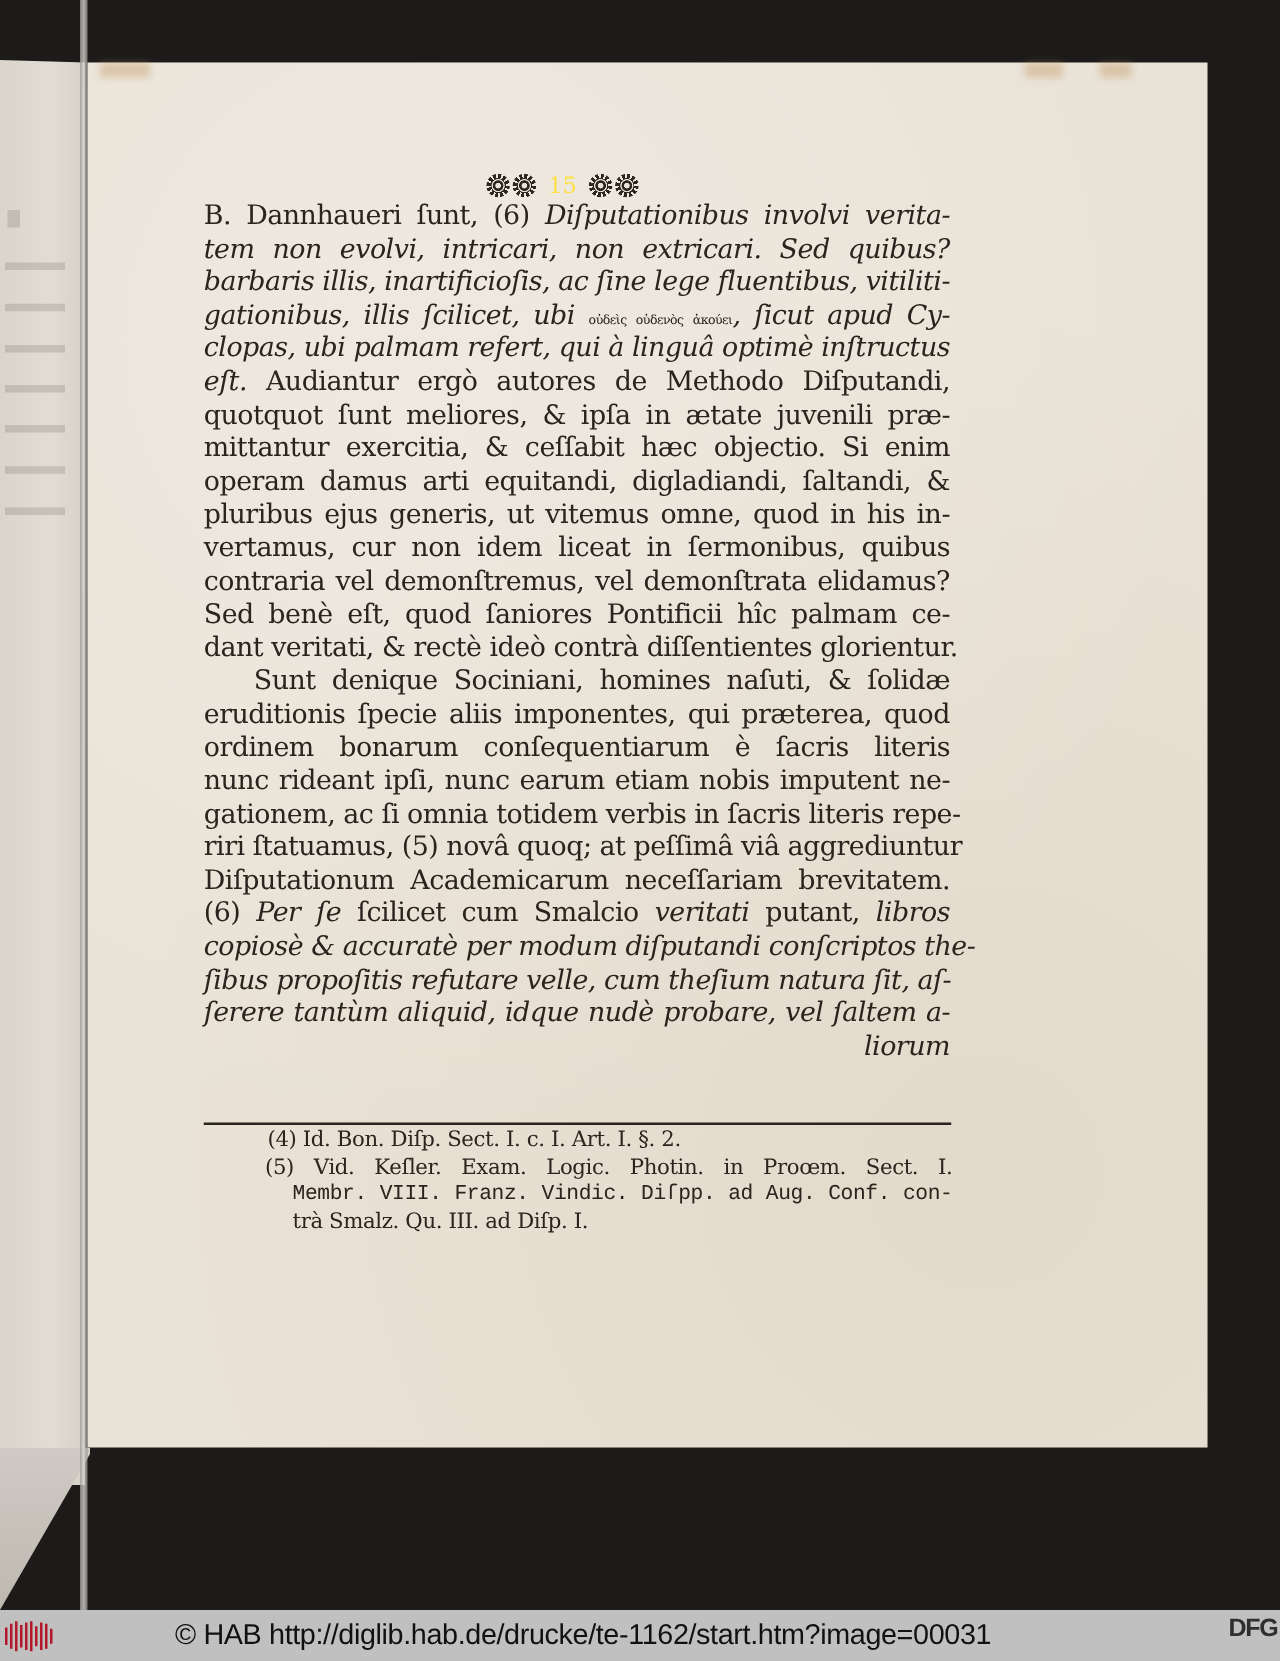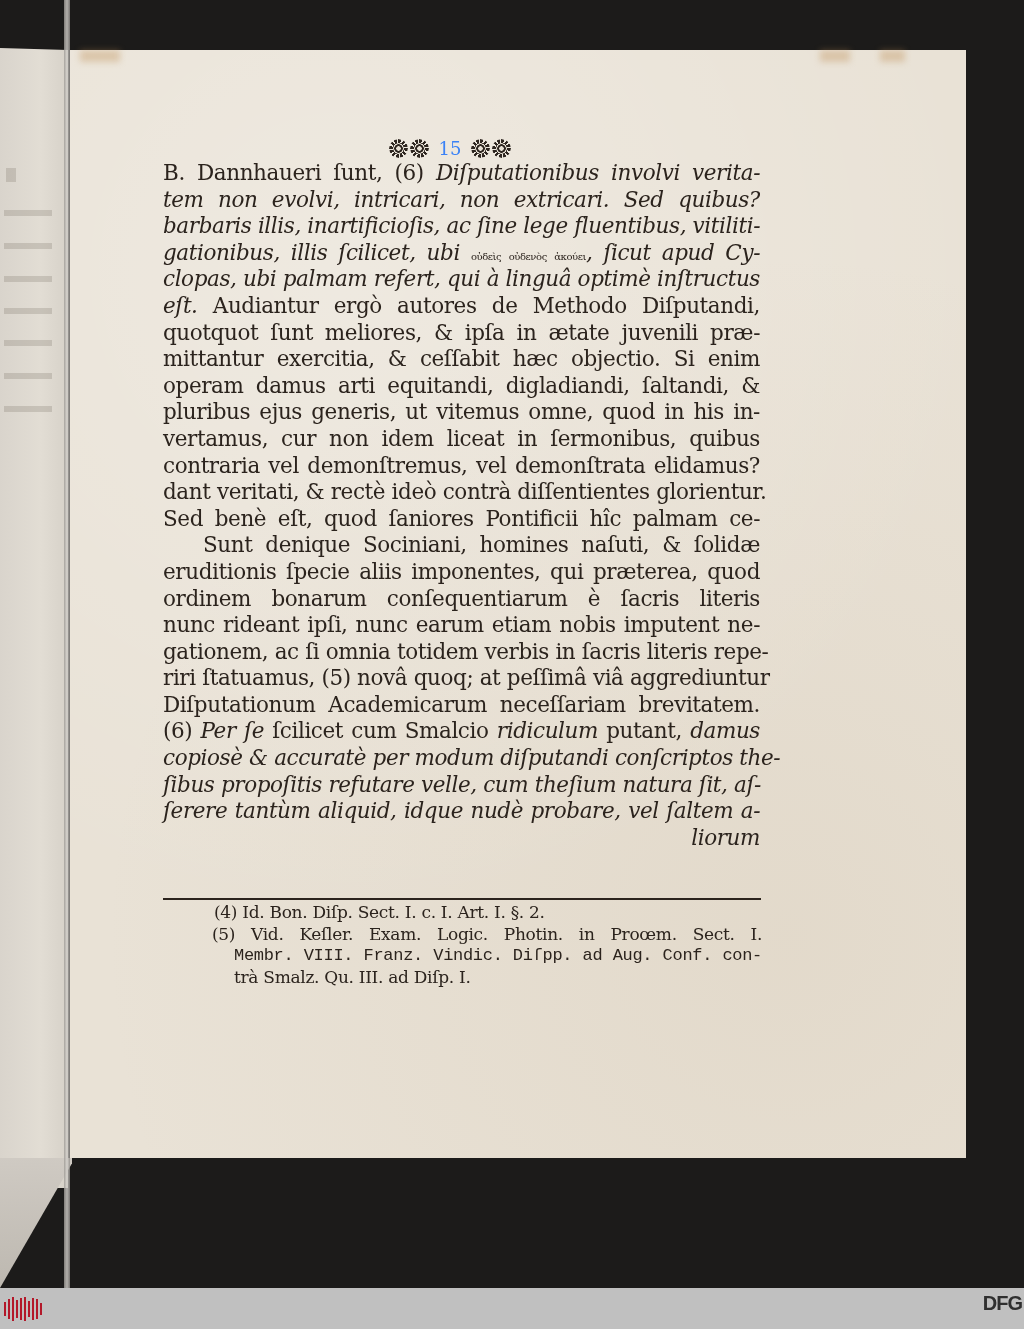--- a/index.html
+++ b/index.html
@@ -24,21 +24,21 @@
     .page {
       position:absolute; left:70px; top:50px; width:896px; height:1108px;
       background:#e9e2d6;
       background-image:radial-gradient(circle at 30% 20%,rgba(255,255,255,0.25),transparent 60%),
                        radial-gradient(circle at 80% 80%,rgba(190,170,140,0.15),transparent 60%);
     }
     .page .stain { position:absolute; top:0; height:12px; background:rgba(190,140,80,0.35); filter:blur(3px); }
     .header {
       position:absolute; left:370px; top:135px; width:160px; height:26px;
       display:flex; align-items:center; justify-content:center; gap:10px;
-      color:#3b82f6; font-size:18px;
+      color:#fde047; font-size:18px;
     }
     .orn { display:inline-flex; gap:2px; }
     .flower { width:19px; height:19px; border-radius:50%;
       background:radial-gradient(circle,#e9e2d6 0 2px,#2e2620 2.5px 4px,#e9e2d6 4.5px 5px,#2e2620 5.5px);
       -webkit-mask:repeating-conic-gradient(#000 0 18deg,transparent 18deg 30deg);
       mask:radial-gradient(circle,#000 0 6px,transparent 6px) , repeating-conic-gradient(#000 0 18deg,transparent 18deg 30deg);
       mask-composite:add;
     }
     .body-text {
       position:absolute; left:163px; top:160px; width:597px;
@@ -114,30 +114,30 @@
     <span class="line it">barbaris illis, inartificioſis, ac ſine lege fluentibus, vitiliti-</span>
     <span class="line it"><span>gationibus, illis ſcilicet, ubi </span><span class="greek">οὐδεὶς οὐδενὸς ἀκούει</span><span>, ſicut apud Cy-</span></span>
     <span class="line it">clopas, ubi palmam refert, qui à linguâ optimè inſtructus</span>
     <span class="line"><span class="it">eſt.</span><span> Audiantur ergò autores de Methodo Diſputandi,</span></span>
     <span class="line">quotquot ſunt meliores, &amp; ipſa in ætate juvenili præ-</span>
     <span class="line">mittantur exercitia, &amp; ceſſabit hæc objectio. Si enim</span>
     <span class="line">operam damus arti equitandi, digladiandi, ſaltandi, &amp;</span>
     <span class="line">pluribus ejus generis, ut vitemus omne, quod in his in-</span>
     <span class="line">vertamus, cur non idem liceat in ſermonibus, quibus</span>
     <span class="line">contraria vel demonſtremus, vel demonſtrata elidamus?</span>
+    <span class="line">Sed benè eſt, quod ſaniores Pontificii hîc palmam ce-</span>
     <span class="line">dant veritati, &amp; rectè ideò contrà diſſentientes glorientur.</span>
-    <span class="line">Sed benè eſt, quod ſaniores Pontificii hîc palmam ce-</span>
     <span class="line indent">Sunt denique Sociniani, homines naſuti, &amp; ſolidæ</span>
     <span class="line">eruditionis ſpecie aliis imponentes, qui præterea, quod</span>
     <span class="line">ordinem bonarum conſequentiarum è ſacris literis</span>
     <span class="line">nunc rideant ipſi, nunc earum etiam nobis imputent ne-</span>
     <span class="line">gationem, ac ſi omnia totidem verbis in ſacris literis repe-</span>
     <span class="line">riri ſtatuamus, (5) novâ quoq; at peſſimâ viâ aggrediuntur</span>
     <span class="line">Diſputationum Academicarum neceſſariam brevitatem.</span>
-    <span class="line"><span>(6) </span><span class="it">Per ſe</span><span> ſcilicet cum Smalcio </span><span class="it">ridiculum</span><span> putant, </span><span class="it">damus</span></span>
+    <span class="line"><span>(6) </span><span class="it">Per ſe</span><span> ſcilicet cum Smalcio </span><span class="it">veritati</span><span> putant, </span><span class="it">libros</span></span>
     <span class="line it">copiosè &amp; accuratè per modum diſputandi conſcriptos the-</span>
     <span class="line it">ſibus propoſitis refutare velle, cum theſium natura ſit, aſ-</span>
     <span class="line it">ſerere tantùm aliquid, idque nudè probare, vel ſaltem a-</span>
     <span class="line it right">liorum</span>
   </div>
 
   <div class="rule"></div>
 
   <div class="notes">
     <span class="note-line">(4) Id. Bon. Diſp. Sect. I. c. I. Art. I. §. 2.</span>
@@ -153,14 +153,15 @@
       <span style="height:20px"></span>
       <span style="height:24px"></span>
       <span style="height:18px"></span>
       <span style="height:22px"></span>
       <span style="height:24px"></span>
       <span style="height:16px"></span>
       <span style="height:22px"></span>
       <span style="height:20px"></span>
       <span style="height:12px"></span>
   </div>
+  <a class="footer-link">© HAB http://diglib.hab.de/drucke/te-1162/start.htm?image=00031</a>
   <div class="dfg-logo">DFG</div>
 </div>
 
 </body></html>

